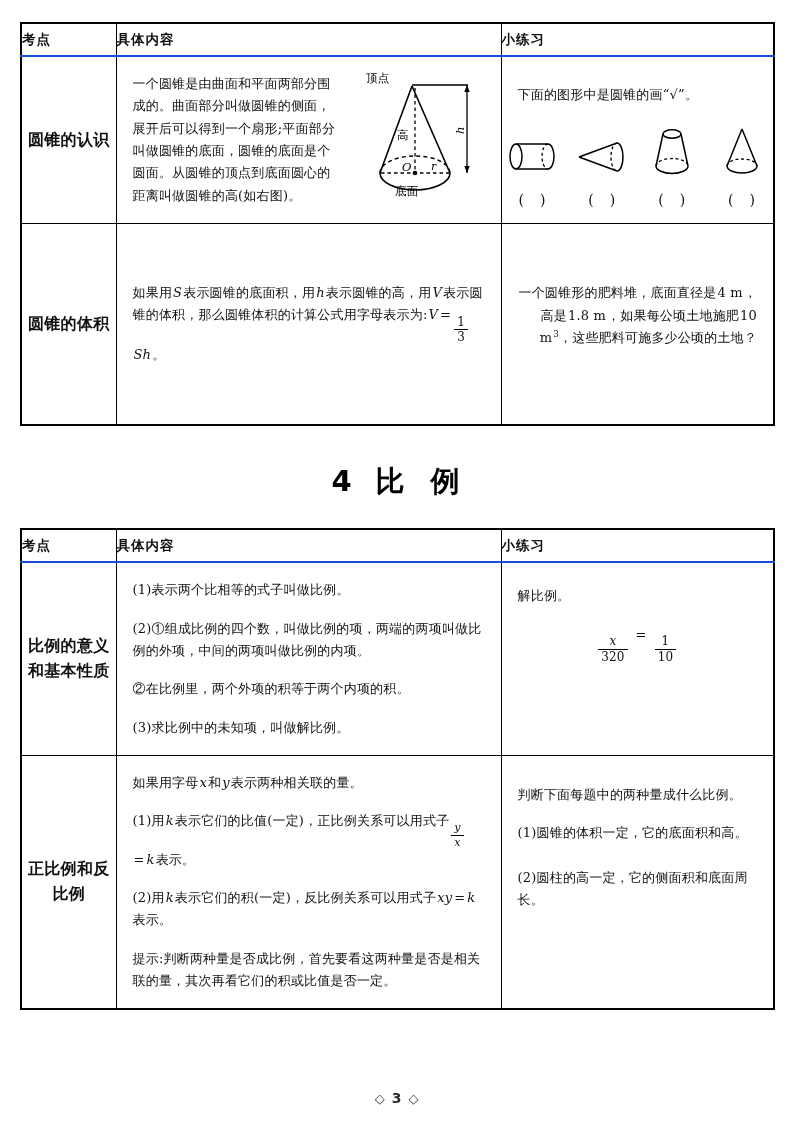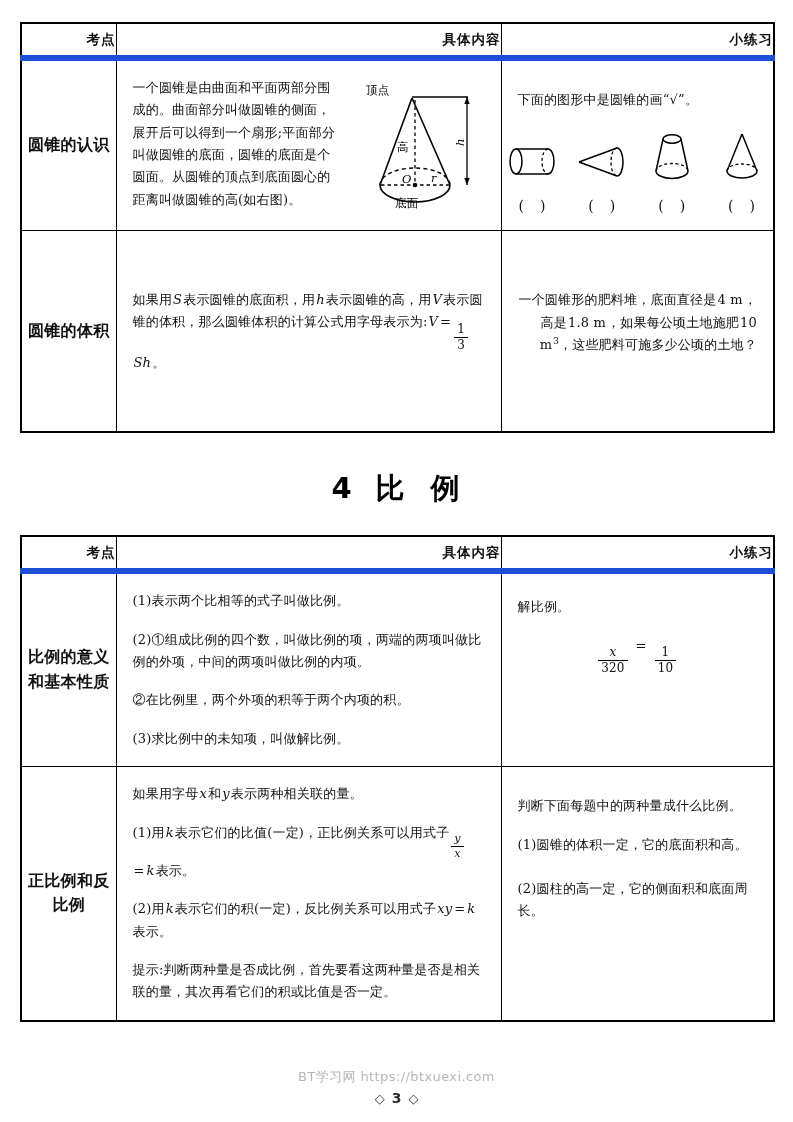--- a/index.html
+++ b/index.html
@@ -33,25 +33,25 @@
     border: 2px solid #000;
     background: #fff;
   }
   table.kb td, table.kb th {
     border: 1px solid #000;
     padding: 0;
     vertical-align: middle;
     background: #fff;
   }
   table.kb thead th {
-    border-bottom: 6px solid #1d4ed8;
+    border-bottom: 2px solid #1d4ed8;
     font-family: "DejaVu Sans", "Liberation Sans", sans-serif;
     font-weight: bold;
     font-size: 13.5px;
-    text-align: right;
+    text-align: left;
     height: 31px;
     letter-spacing: 1px;
   }
   col.c-point   { width: 95px; }
   col.c-content { width: 385px; }
   col.c-ex      { width: 273px; }
 
   td.point {
     text-align: center;
     font-size: 16px;
@@ -72,21 +72,21 @@
   .txt { margin: 16px; }
   .txt + .txt { margin-top: 0px; }
 
   
   .cell-flex {
     display: flex;
     align-items: flex-start;
     gap: 4px;
   }
   .cell-flex .prose { width: 243px; flex: none; }
-  .cell-flex .figure { flex: none; width: 120px; padding-top: 12px; }
+  .cell-flex .figure { flex: none; width: 120px; padding-top: 4px; }
 
   
   .mi { font-family: "DejaVu Serif", "Liberation Serif", serif; font-style: italic; padding: 0 1px; }
   .mn { font-family: "DejaVu Serif", "Liberation Serif", serif; padding: 0 1px; }
   .frac {
     display: inline-flex;
     flex-direction: column;
     align-items: center;
     vertical-align: -0.55em;
     line-height: 1.08;
@@ -341,18 +341,17 @@
         </td>
         <td class="exercise" style="vertical-align:top;padding-top:12px;">
           <p class="txt">判断下面每题中的两种量成什么比例。</p>
           <p class="txt">(1)圆锥的体积一定，它的底面积和高。</p>
           <p class="txt" style="margin-top:22px;">(2)圆柱的高一定，它的侧面积和底面周长。</p>
         </td>
       </tr>
     </tbody>
   </table>
 
-  <div class="watermark">BT学习网 https://btxuexi.com</div>
   <div class="pagenum">
     <span class="dia">◇</span><span>3</span><span class="dia">◇</span>
   </div>
 
 </div>
 
 </body></html>

